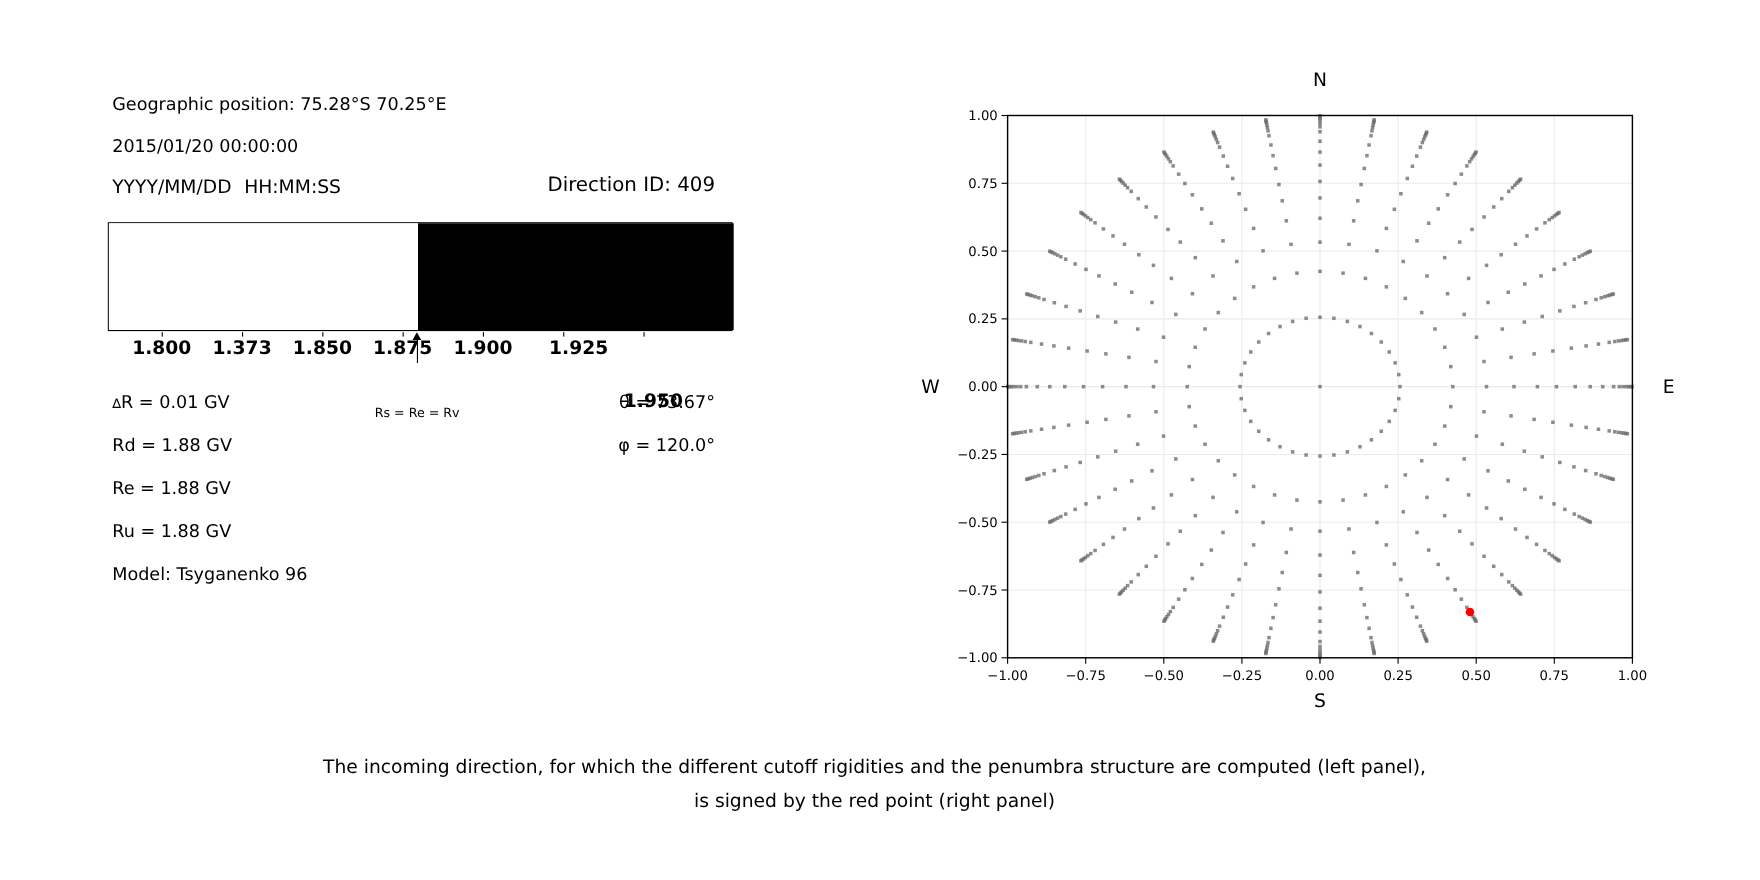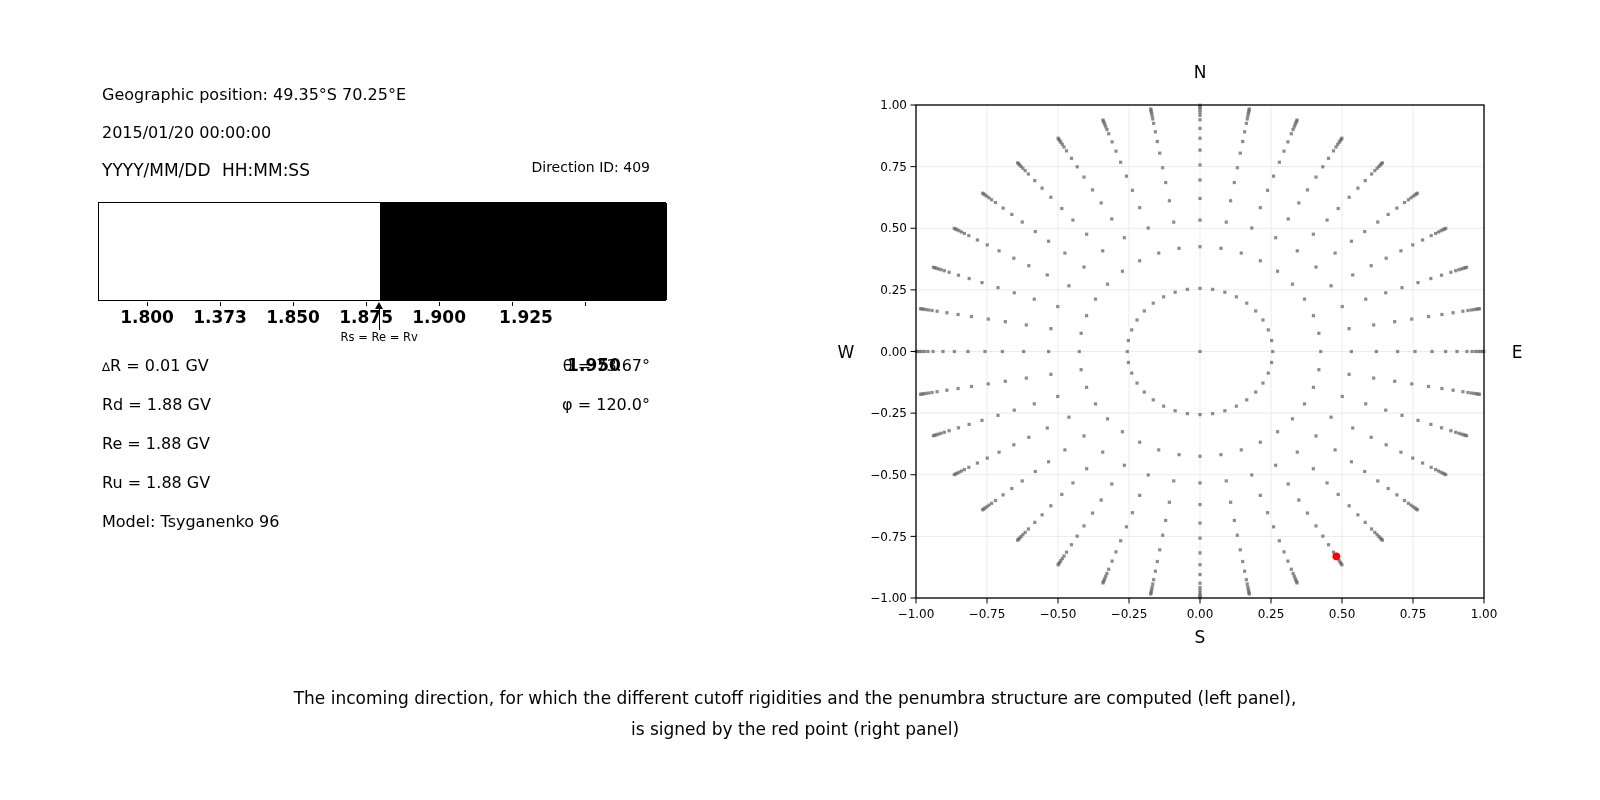--- a/index.html
+++ b/index.html
@@ -1,43 +1,43 @@
 <!DOCTYPE html>
 <html><head>
 <meta charset="utf-8">
 <style>
   html,body{margin:0;padding:0;background:#fff;}
   #canvas{position:relative;width:1600px;height:800px;background:#ffffff;overflow:hidden;
           font-family:"DejaVu Sans", sans-serif;color:#000;}
   .abs{position:absolute;}
   .t16{font-size:16px;line-height:1.15;}
-  .t18{font-size:14px;line-height:1.15;}
+  .t18{font-size:18px;line-height:1.15;}
   .t11{font-size:17px;line-height:1.1;}
   .small-delta{font-size:12px;}
   #penumbra-bar{position:absolute;left:98px;top:202px;width:568px;height:99px;
                 border:1.3px solid #000;background:#fff;box-sizing:border-box;}
   #penumbra-bar .seg{position:absolute;top:0;bottom:0;}
   #bar-axis{position:absolute;left:98px;top:301px;width:568px;height:30px;}
   .bar-tick{position:absolute;top:1px;width:1px;height:4px;background:#000;}
   .bar-tick-label{position:absolute;top:6px;width:60px;margin-left:-30px;text-align:center;
                   font-size:17px;font-weight:bold;}
   #cutoff-arrow-head{position:absolute;width:0;height:0;border-left:4px solid transparent;
                      border-right:4px solid transparent;border-bottom:7px solid #000;}
   #cutoff-arrow-stem{position:absolute;width:1px;background:#000;}
-  #arrow-label{position:absolute;text-align:center;font-size:11.5px;}
+  #arrow-label{position:absolute;text-align:center;font-size:11.5px;margin-top:38px;}
   .right-align{text-align:right;}
   .caption{width:1590px;left:0;text-align:center;font-size:17px;}
   .credit{width:1572px;left:0;text-align:center;font-size:11px;}
 </style>
 </head>
 <body>
 
 <div id="canvas">
 
-  <div class="abs t16" style="left:102px;top:86px;">Geographic position: 49.35°S 70.25°E</div>
+  <div class="abs t16" style="left:102px;top:86px;">Geographic position: 75.28°S 70.25°E</div>
 
   <div class="abs t16" style="left:102px;top:124px;">2015/01/20 00:00:00</div>
 
   <div class="abs t11" style="left:102px;top:161px;">YYYY/MM/DD</div>
 
   <div class="abs t11" style="left:222px;top:161px;">HH:MM:SS</div>
 
   <div class="abs t18 right-align" style="left:300px;top:159px;width:350px;">Direction ID: 409</div>
 
   <div id="penumbra-bar">

